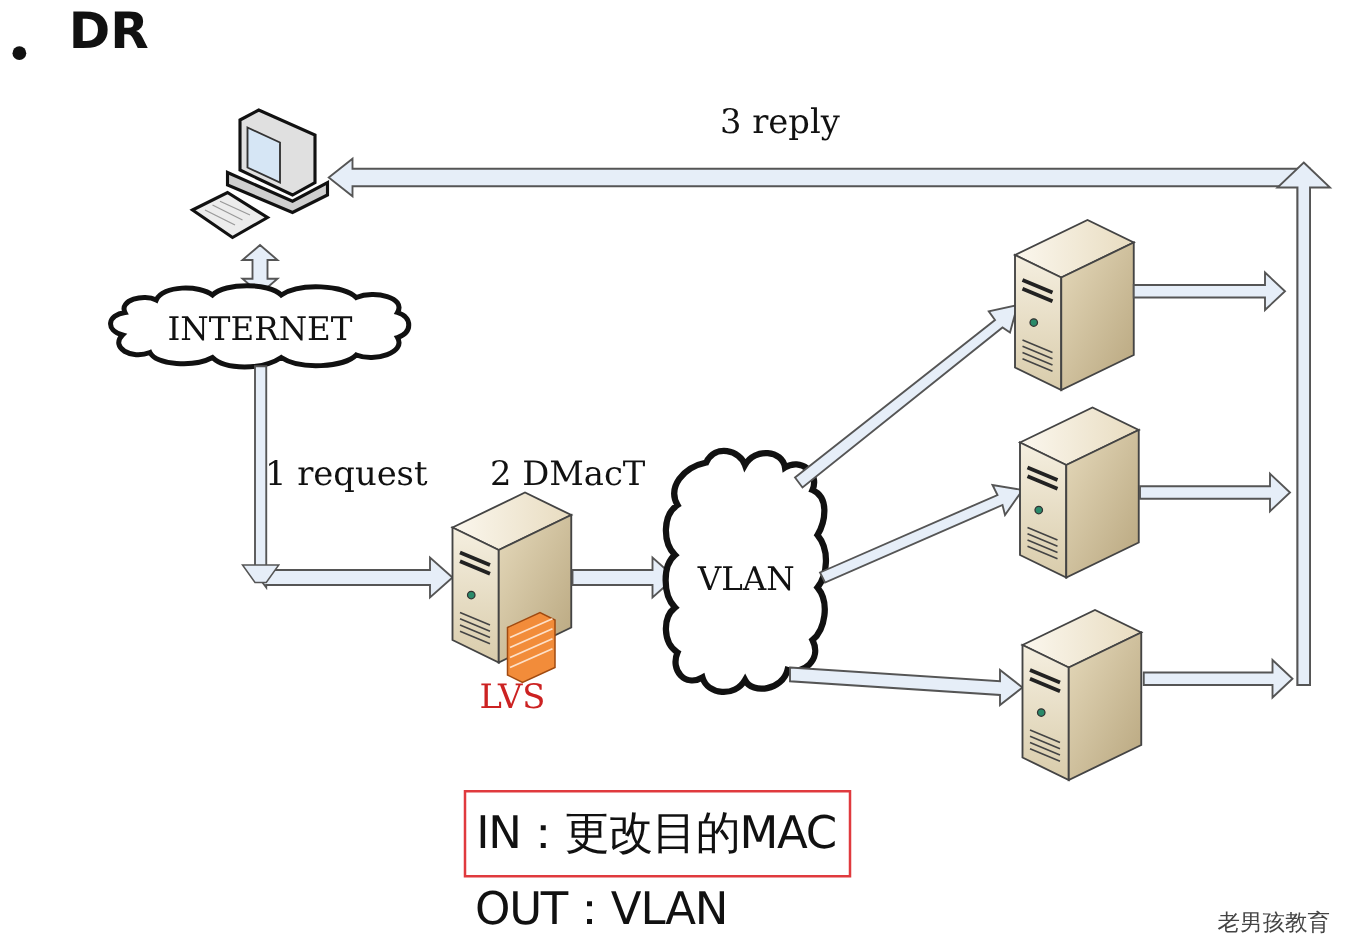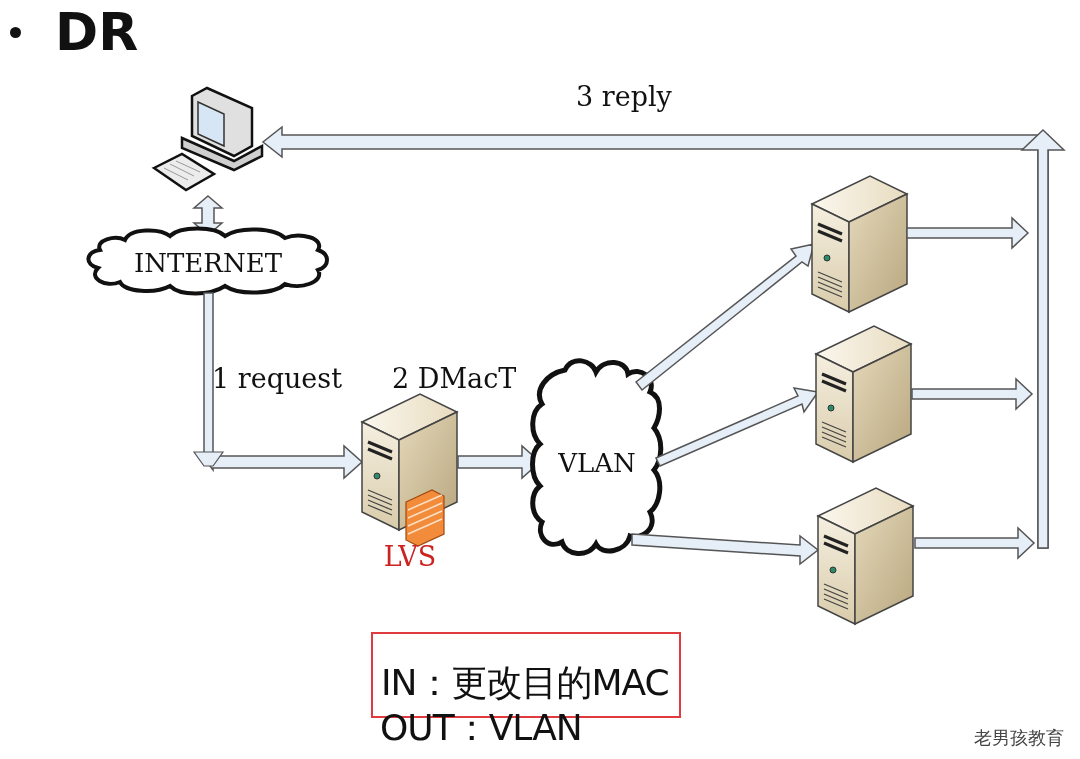--- a/index.html
+++ b/index.html
@@ -1,22 +1,22 @@
 <!DOCTYPE html>
 <html><head>
 <meta charset="utf-8">
 <style>
   html, body { margin: 0; padding: 0; background: #ffffff; }
   body { width: 1080px; height: 759px; position: relative; overflow: hidden; font-family: "DejaVu Sans", sans-serif; }
-  .heading { position: absolute; left: 6px; top: 2px; font-family: "DejaVu Sans", sans-serif; font-weight: bold; font-size: 52px; color: #111; display: flex; align-items: center; }
+  .heading { position: absolute; left: 6px; top: 2px; font-family: "DejaVu Sans", sans-serif; font-weight: bold; font-size: 40px; color: #111; display: flex; align-items: flex-end; }
   .bullet { width: 11px; height: 11px; background: #111; border-radius: 50%; margin-right: 34px; margin-left: 4px; }
   svg#diagram { position: absolute; left: 0; top: 0; }
   .lbl { font-family: "DejaVu Serif", serif; fill: #111; }
   .note { position: absolute; font-family: "DejaVu Sans", sans-serif; font-size: 36px; color: #111; white-space: nowrap; letter-spacing: -1px; }
-  .note-in { left: 371px; top: 632px; border: 2px solid #e03a3e; padding: 20px 10px 4px 8px; height: 58px; line-height: 58px; }
+  .note-in { left: 371px; top: 632px; border: 2px solid #e03a3e; padding: 4px 10px 4px 8px; height: 58px; line-height: 58px; }
   .note-out { left: 380px; top: 700px; line-height: 56px; }
   .watermark { position: absolute; right: 16px; top: 726px; font-size: 18px; color: #444; }
 </style>
 </head>
 <body>
 
 <div class="heading">
   <span class="bullet"></span>
   <span>DR</span>
 </div>

